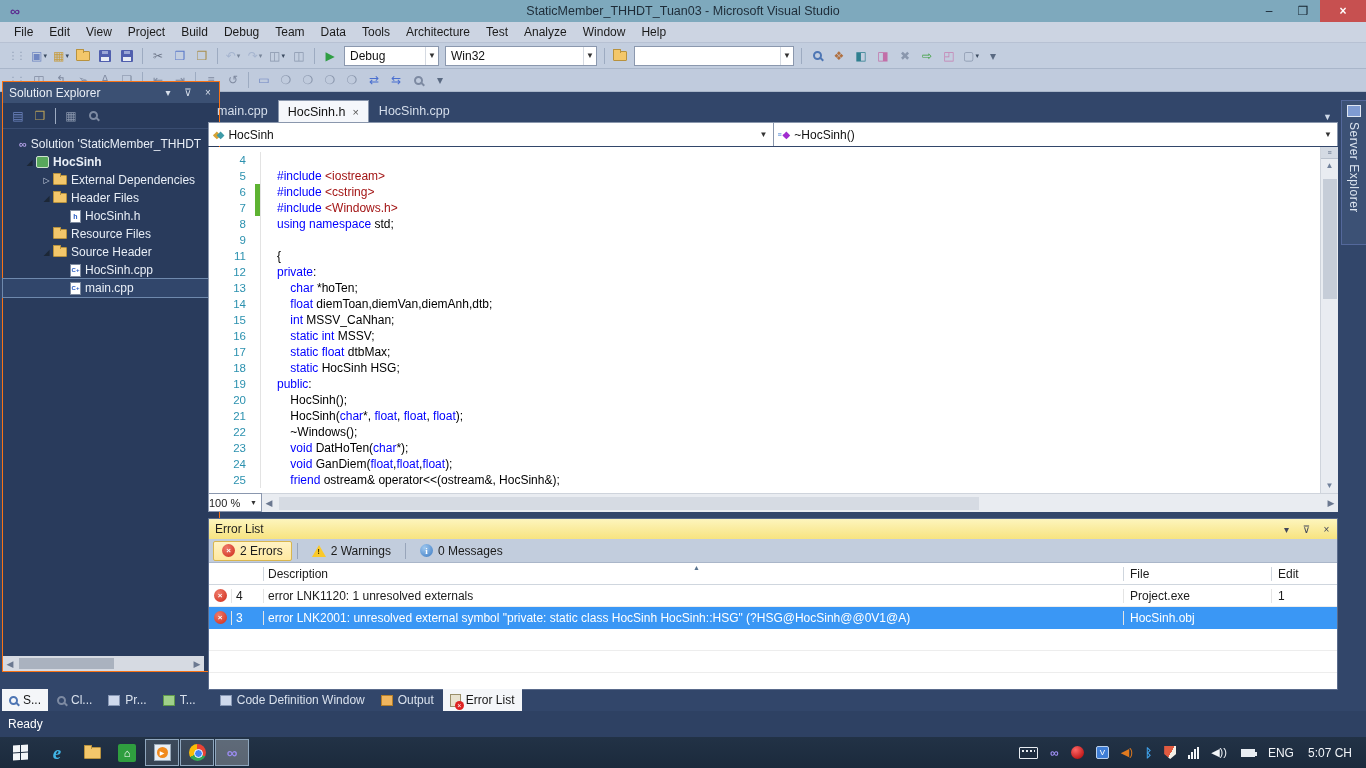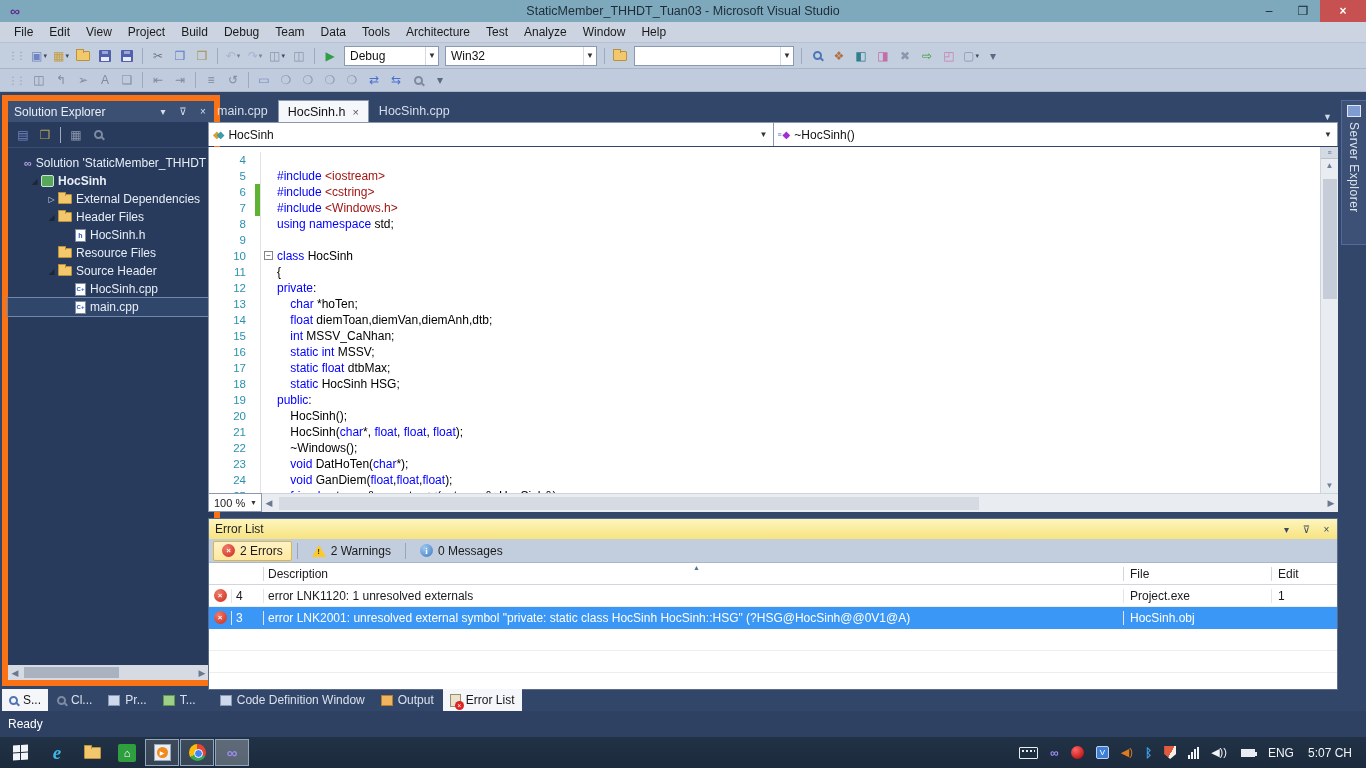--- a/index.html
+++ b/index.html
@@ -33,21 +33,21 @@
   .folder::before{content:"";position:absolute;top:-3px;left:-1px;width:6px;height:3px;background:#f3c76b;border:1px solid #b8923e;border-bottom:none;border-radius:1px 1px 0 0}
   .floppy{width:12px;height:12px;background:#505fae;position:relative;border-radius:1px}
   .floppy::after{content:"";position:absolute;left:2px;bottom:1px;width:8px;height:4px;background:#e8ecf4}
   .floppy::before{content:"";position:absolute;left:3px;top:1px;width:6px;height:3px;background:#9aa6d6}
   .mag{position:relative;width:9px;height:9px;border:2px solid #4e76b4;border-radius:50%}
   .mag::after{content:"";position:absolute;width:5px;height:2px;background:#4e76b4;transform:rotate(45deg);right:-4px;bottom:-2px}
   .mag.gray{border-color:#7d8aa2}.mag.gray::after{background:#7d8aa2}
   .doc{width:11px;height:13px;background:#fff;border:1px solid #7e8ba0;font-size:7px;font-weight:bold;color:#2458c0;display:flex;align-items:center;justify-content:center}
 
   
-  #solution-explorer{position:absolute;left:2px;top:95px;width:218px;height:591px;background:#293b5c;border:6px solid #f97316}
+  #solution-explorer{position:absolute;left:2px;top:81px;width:218px;height:591px;background:#293b5c;border:1px solid #f97316}
   .panel-head{height:21px;display:flex;align-items:center;padding:0 4px 0 6px;color:#e9eef6;background:#3b5073;font-size:12px}
   .panel-head .ph-btn{margin-left:6px;color:#d7dfeb;font-size:10px;width:14px;text-align:center}
   .se-toolbar{height:26px;display:flex;align-items:center;padding-left:4px;border-bottom:1px solid #3a4d71}
   .tree{padding-top:6px;color:#e8eef6}
   .tree-row{display:flex;align-items:center;height:18px;white-space:nowrap;overflow:hidden}
   .tw-exp{width:11px;font-size:8px;color:#cfd8e6;text-align:center;flex:none}
   .tw-icon{margin:0 4px 0 1px;flex:none;display:inline-flex}
   .tree-label{font-size:12px}
   .tree-label.bold{font-weight:bold}
   .focusbox{outline:1px solid #6f89ad;background:#31466b}
@@ -75,21 +75,21 @@
   .cl .chg.on{background:#5eb332}
   .cl .foldm{width:17px;flex:none;border-left:1px solid #e3e3e3;position:relative}
   .foldbox{position:absolute;left:3px;top:3px;width:9px;height:9px;border:1px solid #848484;background:#fff;color:#333;font-size:8px;line-height:7px;text-align:center}
   .tok-kw{color:#0000ff}.tok-str{color:#a31515}.tok-pl{color:#000}
   #vscroll{position:absolute;right:0;top:47px;width:18px;height:346px;background:#e9ecf1;border-left:1px solid #cfd4dc}
   .vsplit{height:12px;background:#d4dae3;border-bottom:1px solid #b9c1cd;color:#5a6a82;font-size:7px;text-align:center;line-height:11px}
   .varrow{height:14px;color:#70809a;font-size:8px;text-align:center;line-height:14px}
   #vthumb{position:absolute;left:2px;top:32px;width:14px;height:120px;background:#c6cdd8}
   .varrow.bottom{position:absolute;bottom:0;width:100%}
   #ebottom{position:absolute;left:0;top:393px;width:1130px;height:19px;display:flex}
-  .zoombox{width:54px;height:19px;background:#fff;border:1px solid #8a97ae;display:flex;align-items:center;font-size:11px;padding-left:5px;color:#222}
+  .zoombox{width:54px;height:19px;background:#fff;border:1px solid #8a97ae;display:flex;align-items:center;font-size:11px;color:#222}
   .zoombox .carrow{margin-left:auto;font-size:7px;padding-right:4px;color:#333}
   .hscroll{flex:1;background:#e9ecf1;display:flex;align-items:center;border-top:1px solid #cfd4dc}
   .hthumb{width:700px;height:13px;background:#d6dbe3;margin-left:3px}
 
   
   #server-tab{position:absolute;right:0;top:100px;width:25px;height:145px;background:#3c5175;border:1px solid #54689b;border-right:none;display:flex;flex-direction:column;align-items:center;padding-top:4px}
   #server-tab .st-icon{width:14px;height:12px;background:#7f9bd2;border:1px solid #dfe6f2;margin-bottom:5px}
   #server-tab .st-label{writing-mode:vertical-rl;color:#dde5f0;font-size:12px;letter-spacing:.5px}
 
   
@@ -477,21 +477,20 @@
         <span class="carrow">▼</span>
       </div>
     </div>
     <div id="code">
         <div class="cl"><span class="ln">4</span><span class="chg"></span><span class="foldm"></span><span></span></div>
         <div class="cl"><span class="ln">5</span><span class="chg"></span><span class="foldm"></span><span><span class="tok-kw">#include </span><span class="tok-str">&lt;iostream&gt;</span></span></div>
         <div class="cl"><span class="ln">6</span><span class="chg on"></span><span class="foldm"></span><span><span class="tok-kw">#include </span><span class="tok-str">&lt;cstring&gt;</span></span></div>
         <div class="cl"><span class="ln">7</span><span class="chg on"></span><span class="foldm"></span><span><span class="tok-kw">#include </span><span class="tok-str">&lt;Windows.h&gt;</span></span></div>
         <div class="cl"><span class="ln">8</span><span class="chg"></span><span class="foldm"></span><span><span class="tok-kw">using namespace</span><span class="tok-pl"> std;</span></span></div>
         <div class="cl"><span class="ln">9</span><span class="chg"></span><span class="foldm"></span><span></span></div>
-        <div class="cl"><span class="ln">10</span><span class="chg"></span><span class="foldm"><span class="foldbox">−</span></span><span><span class="tok-kw">class</span><span class="tok-pl"> HocSinh</span></span></div>
         <div class="cl"><span class="ln">11</span><span class="chg"></span><span class="foldm"></span><span><span class="tok-pl">{</span></span></div>
         <div class="cl"><span class="ln">12</span><span class="chg"></span><span class="foldm"></span><span><span class="tok-kw">private</span><span class="tok-pl">:</span></span></div>
         <div class="cl"><span class="ln">13</span><span class="chg"></span><span class="foldm"></span><span><span class="tok-pl">    </span><span class="tok-kw">char</span><span class="tok-pl"> *hoTen;</span></span></div>
         <div class="cl"><span class="ln">14</span><span class="chg"></span><span class="foldm"></span><span><span class="tok-pl">    </span><span class="tok-kw">float</span><span class="tok-pl"> diemToan,diemVan,diemAnh,dtb;</span></span></div>
         <div class="cl"><span class="ln">15</span><span class="chg"></span><span class="foldm"></span><span><span class="tok-pl">    </span><span class="tok-kw">int</span><span class="tok-pl"> MSSV_CaNhan;</span></span></div>
         <div class="cl"><span class="ln">16</span><span class="chg"></span><span class="foldm"></span><span><span class="tok-pl">    </span><span class="tok-kw">static int</span><span class="tok-pl"> MSSV;</span></span></div>
         <div class="cl"><span class="ln">17</span><span class="chg"></span><span class="foldm"></span><span><span class="tok-pl">    </span><span class="tok-kw">static float</span><span class="tok-pl"> dtbMax;</span></span></div>
         <div class="cl"><span class="ln">18</span><span class="chg"></span><span class="foldm"></span><span><span class="tok-pl">    </span><span class="tok-kw">static</span><span class="tok-pl"> HocSinh HSG;</span></span></div>
         <div class="cl"><span class="ln">19</span><span class="chg"></span><span class="foldm"></span><span><span class="tok-kw">public</span><span class="tok-pl">:</span></span></div>
         <div class="cl"><span class="ln">20</span><span class="chg"></span><span class="foldm"></span><span><span class="tok-pl">    HocSinh();</span></span></div>

